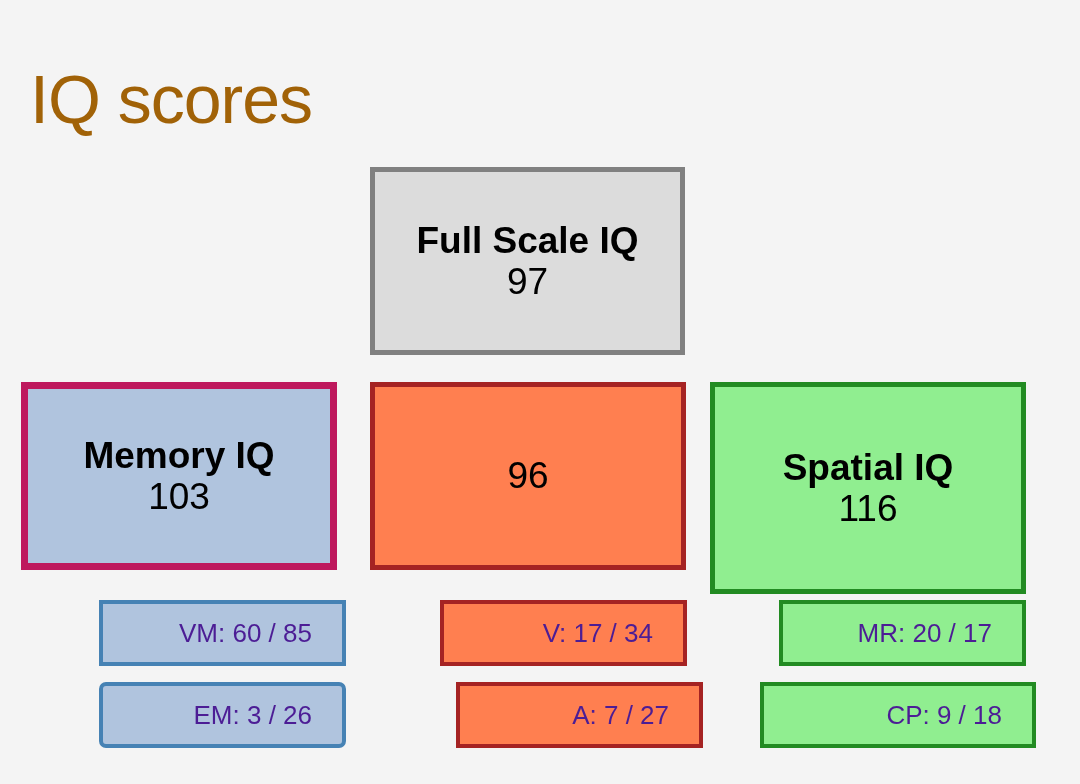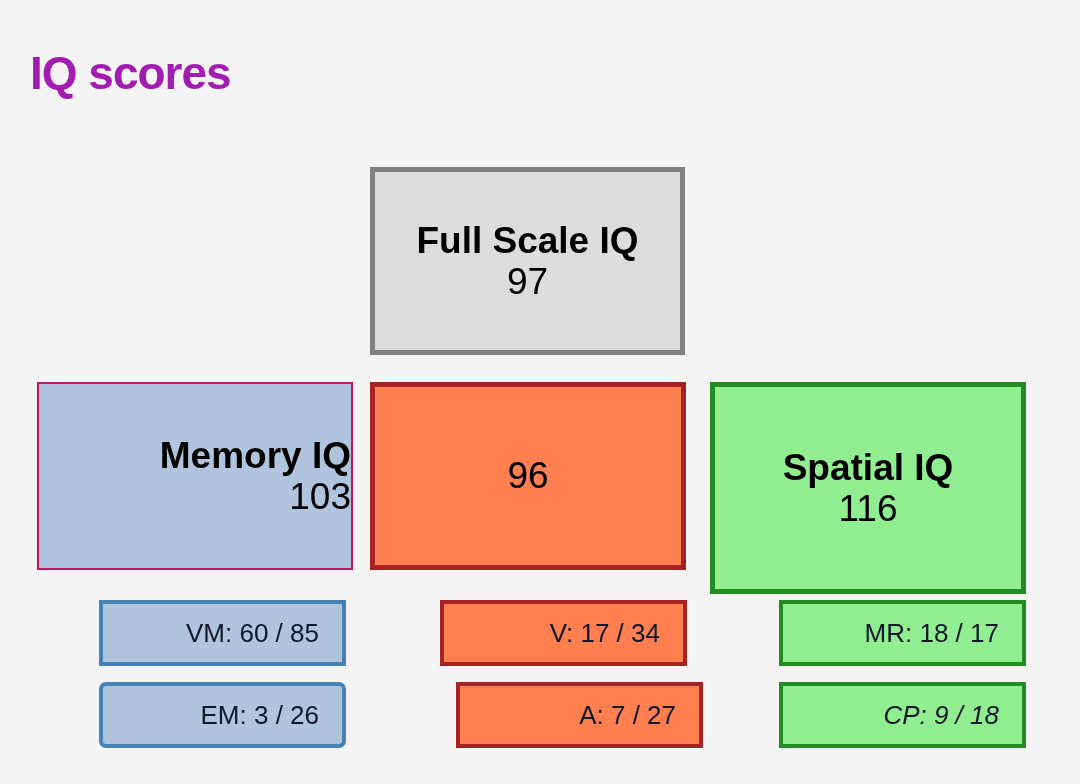--- a/index.html
+++ b/index.html
@@ -12,23 +12,23 @@
     background: #f4f4f4;
     font-family: "Liberation Sans", sans-serif;
     overflow: hidden;
     position: relative;
   }
 
   #page-title {
     position: absolute;
     left: 30px;
     top: 18px;
-    font-size: 46px;
-    font-weight: bold;
-    color: #a21caf;
+    font-size: 68px;
+    font-weight: normal;
+    color: #a16207;
     letter-spacing: -1px;
     line-height: 1.05;
     white-space: nowrap;
   }
 
   .score-box {
     position: absolute;
     box-sizing: border-box;
     display: flex;
     flex-direction: column;
@@ -53,27 +53,26 @@
   #box-full-scale {
     left: 370px;
     top: 167px;
     width: 315px;
     height: 188px;
     background: #dcdcdc;
     border: 5px solid #808080;
   }
   
   #box-memory {
-    left: 37px;
+    left: 21px;
     top: 382px;
     width: 316px;
     height: 188px;
     background: #b0c4de;
-    border: 2px solid #be185d;
-    align-items: flex-end;
+    border: 7px solid #be185d;
   }
   
   #box-verbal {
     left: 370px;
     top: 382px;
     width: 316px;
     height: 188px;
     background: #ff7f50;
     border: 5px solid #a52323;
   }
@@ -86,45 +85,45 @@
     background: #90ee90;
     border: 5px solid #228b22;
   }
 
   .subscore-box {
     position: absolute;
     box-sizing: border-box;
     display: flex;
     align-items: center;
     justify-content: flex-end;
-    padding-right: 23px;
+    padding-right: 30px;
     font-size: 26px;
     font-weight: normal;
-    color: #0f172a;
+    color: #4c1d95;
     white-space: nowrap;
   }
   .sub-blue {
     background: #b0c4de;
     border: 4px solid #4682b4;
   }
   .sub-orange {
     background: #ff7f50;
     border: 4px solid #a52323;
   }
   .sub-green {
     background: #90ee90;
     border: 4px solid #228b22;
   }
 
   #sub-memory-0 { left: 99px;  top: 600px; width: 247px; height: 66px; }
   #sub-memory-1 { left: 99px;  top: 682px; width: 247px; height: 66px; border-radius: 7px; }
   #sub-verbal-0 { left: 440px; top: 600px; width: 247px; height: 66px; }
   #sub-verbal-1 { left: 456px; top: 682px; width: 247px; height: 66px; }
   #sub-spatial-0 { left: 779px; top: 600px; width: 247px; height: 66px; }
-  #sub-spatial-1 { left: 779px; top: 682px; width: 247px; height: 66px; font-style: italic; }
+  #sub-spatial-1 { left: 760px; top: 682px; width: 276px; height: 66px; }
 </style>
 </head>
 <body>
 
 <h1 id="page-title">IQ scores</h1>
 
 <div class="score-box" id="box-full-scale">
   <div class="box-label">Full Scale IQ</div>
   <div class="box-value">97</div>
 </div>
@@ -142,14 +141,14 @@
   <div class="box-label">Spatial IQ</div>
   <div class="box-value">116</div>
 </div>
 
 <div class="subscore-box sub-blue" id="sub-memory-0">VM: 60 / 85</div>
 <div class="subscore-box sub-blue" id="sub-memory-1">EM: 3 / 26</div>
 
 <div class="subscore-box sub-orange" id="sub-verbal-0">V: 17 / 34</div>
 <div class="subscore-box sub-orange" id="sub-verbal-1">A: 7 / 27</div>
 
-<div class="subscore-box sub-green" id="sub-spatial-0">MR: 18 / 17</div>
+<div class="subscore-box sub-green" id="sub-spatial-0">MR: 20 / 17</div>
 <div class="subscore-box sub-green" id="sub-spatial-1">CP: 9 / 18</div>
 
 </body></html>

